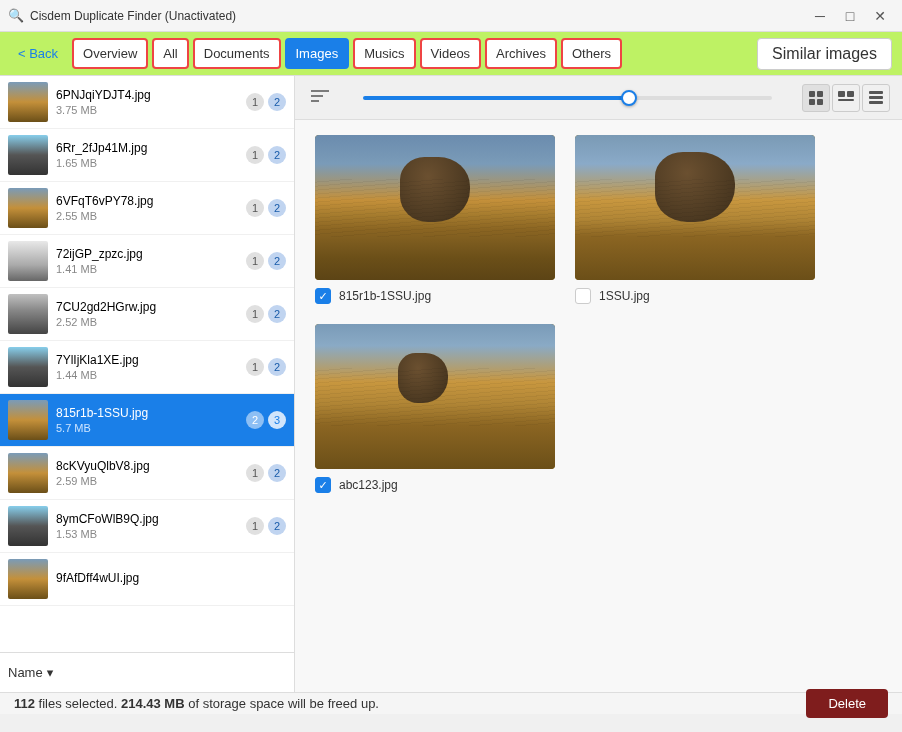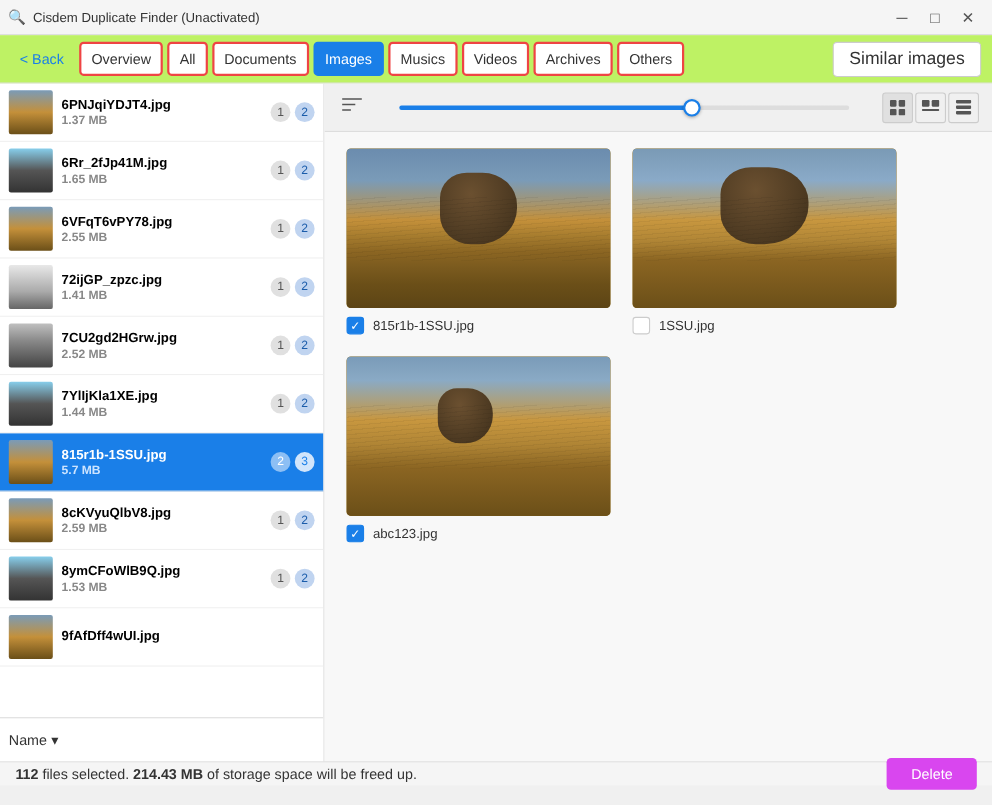--- a/index.html
+++ b/index.html
@@ -103,21 +103,21 @@
     }
     .file-item.selected { background: #1a7fe8; color: white; }
     .file-thumb {
       width: 40px; height: 40px;
       background: #8B6914;
       border-radius: 2px;
       flex-shrink: 0;
       overflow: hidden;
       position: relative;
     }
-    .file-info { flex: 1; min-width: 0; font-weight: bold; }
+    .file-info { flex: 1; min-width: 0; }
     .file-name { font-size: 12px; white-space: nowrap; overflow: hidden; text-overflow: ellipsis; }
     .file-size { font-size: 11px; color: #888; margin-top: 2px; }
     .file-item.selected .file-size { color: #cce4ff; }
     .file-counts { display: flex; gap: 4px; align-items: center; }
     .count-badge {
       width: 18px; height: 18px;
       border-radius: 50%;
       display: flex; align-items: center; justify-content: center;
       font-size: 11px; font-weight: 500;
     }
@@ -323,21 +323,21 @@
       background: #f5f5f5;
       border-top: 1px solid #ddd;
       display: flex;
       align-items: center;
       padding: 0 14px;
       justify-content: space-between;
     }
     .status-text { font-size: 13px; color: #333; }
     .status-bold { font-weight: 600; }
     .delete-btn {
-      background: #d946ef;
+      background: #7f1d1d;
       color: white;
       border: none;
       border-radius: 4px;
       padding: 7px 22px;
       font-size: 13px;
       cursor: pointer;
     }
 
     
     .thumb-desert { background: linear-gradient(to bottom, #7A9BB8 0%, #C4903A 50%, #6B4F18 100%); }
@@ -377,21 +377,21 @@
 
 <div class="main-layout">
 
   <div class="left-panel">
     <div class="file-list">
 
       <div class="file-item">
         <div class="file-thumb thumb-desert"></div>
         <div class="file-info">
           <div class="file-name">6PNJqiYDJT4.jpg</div>
-          <div class="file-size">1.37 MB</div>
+          <div class="file-size">3.75 MB</div>
         </div>
         <div class="file-counts">
           <div class="count-badge count-1">1</div>
           <div class="count-badge count-2">2</div>
         </div>
       </div>
 
       <div class="file-item">
         <div class="file-thumb thumb-city"></div>
         <div class="file-info">

